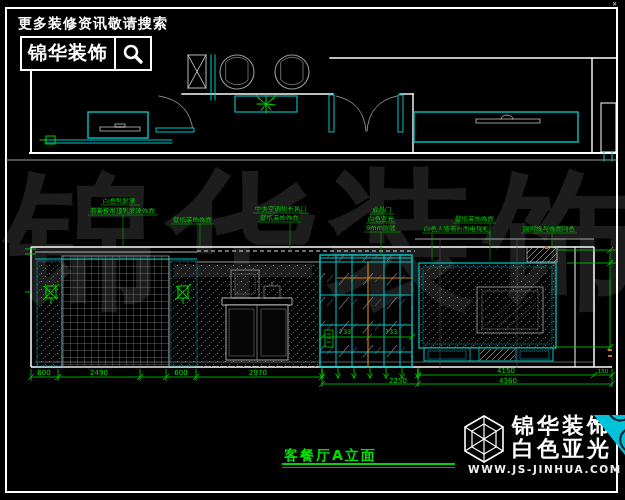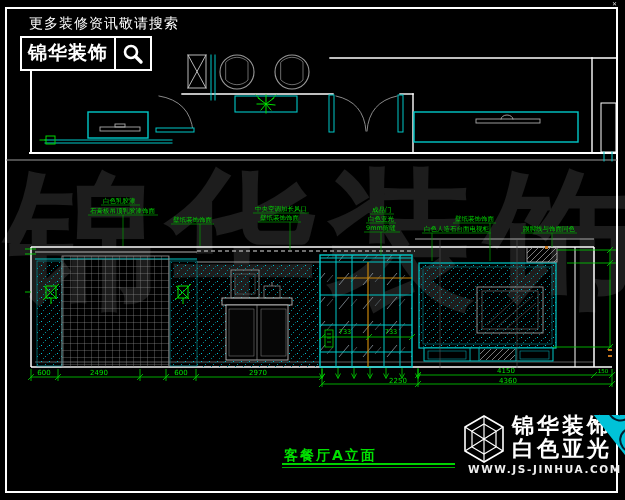--- a/index.html
+++ b/index.html
@@ -4,21 +4,21 @@
 <style>
   html,body{margin:0;padding:0;background:#000;}
   #sheet{position:relative;width:625px;height:500px;background:#000;overflow:hidden;
          font-family:"DejaVu Sans","Liberation Sans",sans-serif;}
   .abs{position:absolute;}
   
   #watermark{left:6px;top:158px;width:620px;font-size:150px;font-weight:bold;color:#1d1d1d;
              letter-spacing:10px;white-space:nowrap;z-index:1;line-height:1.1;}
   svg.draw{left:0;top:0;z-index:2;}
   
-  #search-tip{left:29px;top:15px;color:#fff;font-weight:normal;font-size:14px;letter-spacing:1px;z-index:3;}
+  #search-tip{left:18px;top:15px;color:#fff;font-weight:bold;font-size:14px;letter-spacing:1px;z-index:3;}
   #logo-box{left:20px;top:36px;border:2px solid #fff;display:flex;align-items:stretch;z-index:3;background:#000;}
   #logo-box .brand{font-size:19px;font-weight:bold;color:#fff;padding:2px 6px 3px 6px;letter-spacing:1px;}
   #logo-box .sep{width:2px;background:#fff;}
   #logo-box .mag{display:flex;align-items:center;justify-content:center;padding:0 6px;}
   
   #footer-brand{left:462px;top:414px;z-index:3;display:flex;}
   #footer-brand .txt{margin-left:6px;color:#fff;font-weight:bold;font-size:22px;line-height:23px;letter-spacing:3px;}
   #footer-site{left:468px;top:463px;color:#eee;font-weight:bold;font-size:10.5px;letter-spacing:1.6px;z-index:3;}
   
   #ribbon-wrap{left:575px;top:415px;width:50px;height:85px;overflow:hidden;z-index:3;}

